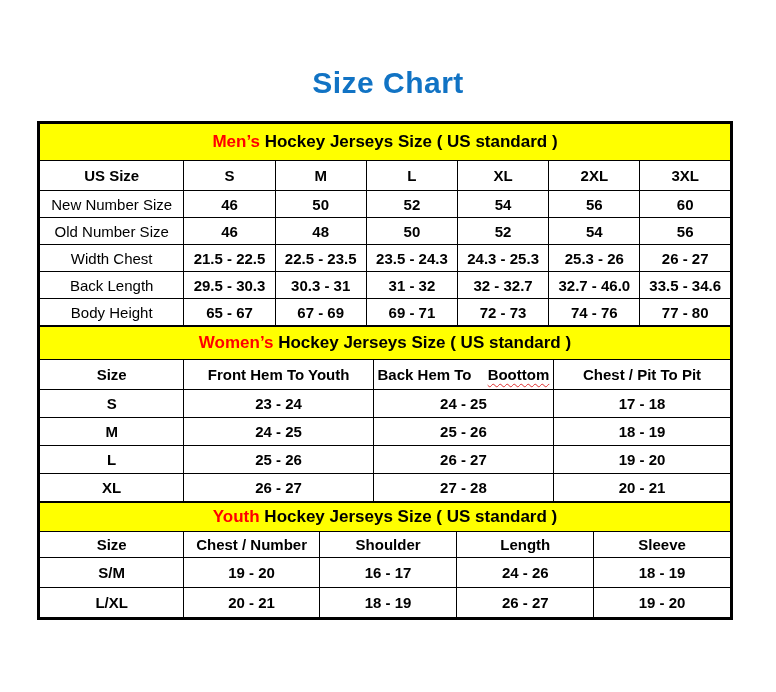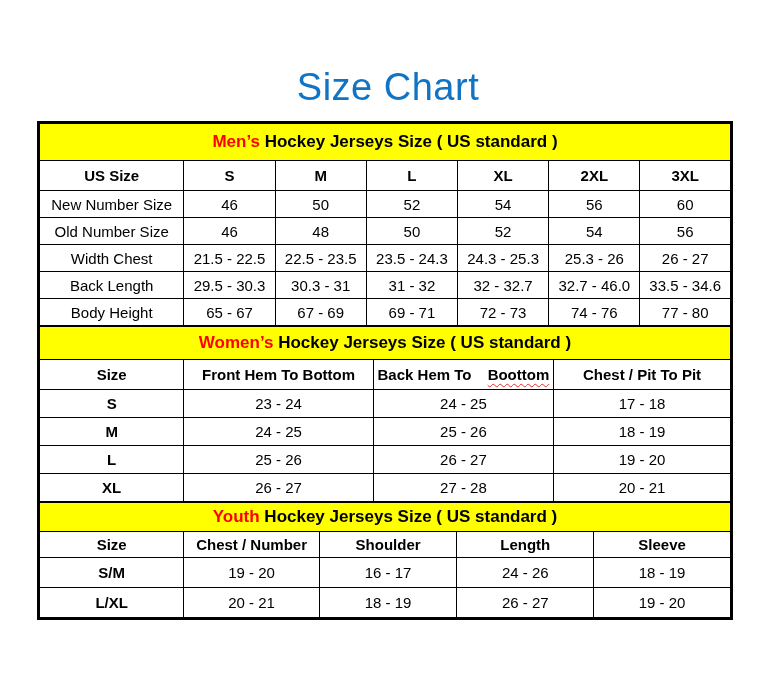--- a/index.html
+++ b/index.html
@@ -14,22 +14,22 @@
     width:776px;height:692px;
     background:#ffffff;
     font-family:"Liberation Sans", sans-serif;
     position:relative;
     overflow:hidden;
   }
   .page-title{
     position:absolute;
     top:66px;left:0;width:776px;
     text-align:center;
-    font-size:38px;
-    font-weight:normal;
+    font-size:30px;
+    font-weight:bold;
     color:var(--blue);
     letter-spacing:0.5px;
   }
   .chart-wrap{
     position:absolute;
     left:37px;top:121px;
     width:696px;
     border:2px solid var(--line);
   }
   table.size-table{
@@ -47,21 +47,21 @@
     overflow:hidden;
     white-space:nowrap;
   }
   tr.band td{
     background:var(--yellow);
     font-weight:bold;
     font-size:17px;
   }
   tr.band .hl{ color:var(--red); }
   tr.hdr th{ font-weight:bold; }
-  td.val{ font-weight:normal; }
+  td.val{ font-weight:bold; }
   
   .mens td.lbl{ font-weight:normal;margin-top:35px; }
   .womens td.lbl, .youth td.lbl{ font-weight:bold; }
   
   .mens  tr.band{ height:37px; } .mens  tr.hdr{ height:30px;margin-left:16px; } .mens  tr.data{ height:27px; }
   .womens tr.band{ height:33px; } .womens tr.hdr{ height:30px; } .womens tr.data{ height:28px; }
   .youth tr.band{ height:29px; } .youth tr.hdr{ height:26px; } .youth tr.data{ height:30px; }
   .squiggle{
     text-decoration-line:underline;
     text-decoration-style:wavy;
@@ -153,21 +153,21 @@
         <col style="width: 27.4%;">
         <col style="width: 26.1%;">
         <col style="width: 25.6%;">
       </colgroup>
       <tbody>
         <tr class="band">
           <td colspan="4"><span class="hl">Women’s</span><span> Hockey Jerseys Size ( US standard )</span></td>
         </tr>
         <tr class="hdr">
           <th>Size</th>
-          <th>Front Hem To Bottom</th>
+          <th>Front Hem To Youth</th>
           <th><span>Back Hem To </span><span class="squiggle">Boottom</span></th>
           <th>Chest / Pit To Pit</th>
         </tr>
         <tr class="data">
           <td class="lbl">S</td>
           <td class="val">23 - 24</td>
           <td class="val">24 - 25</td>
           <td class="val">17 - 18</td>
         </tr>
         <tr class="data">

